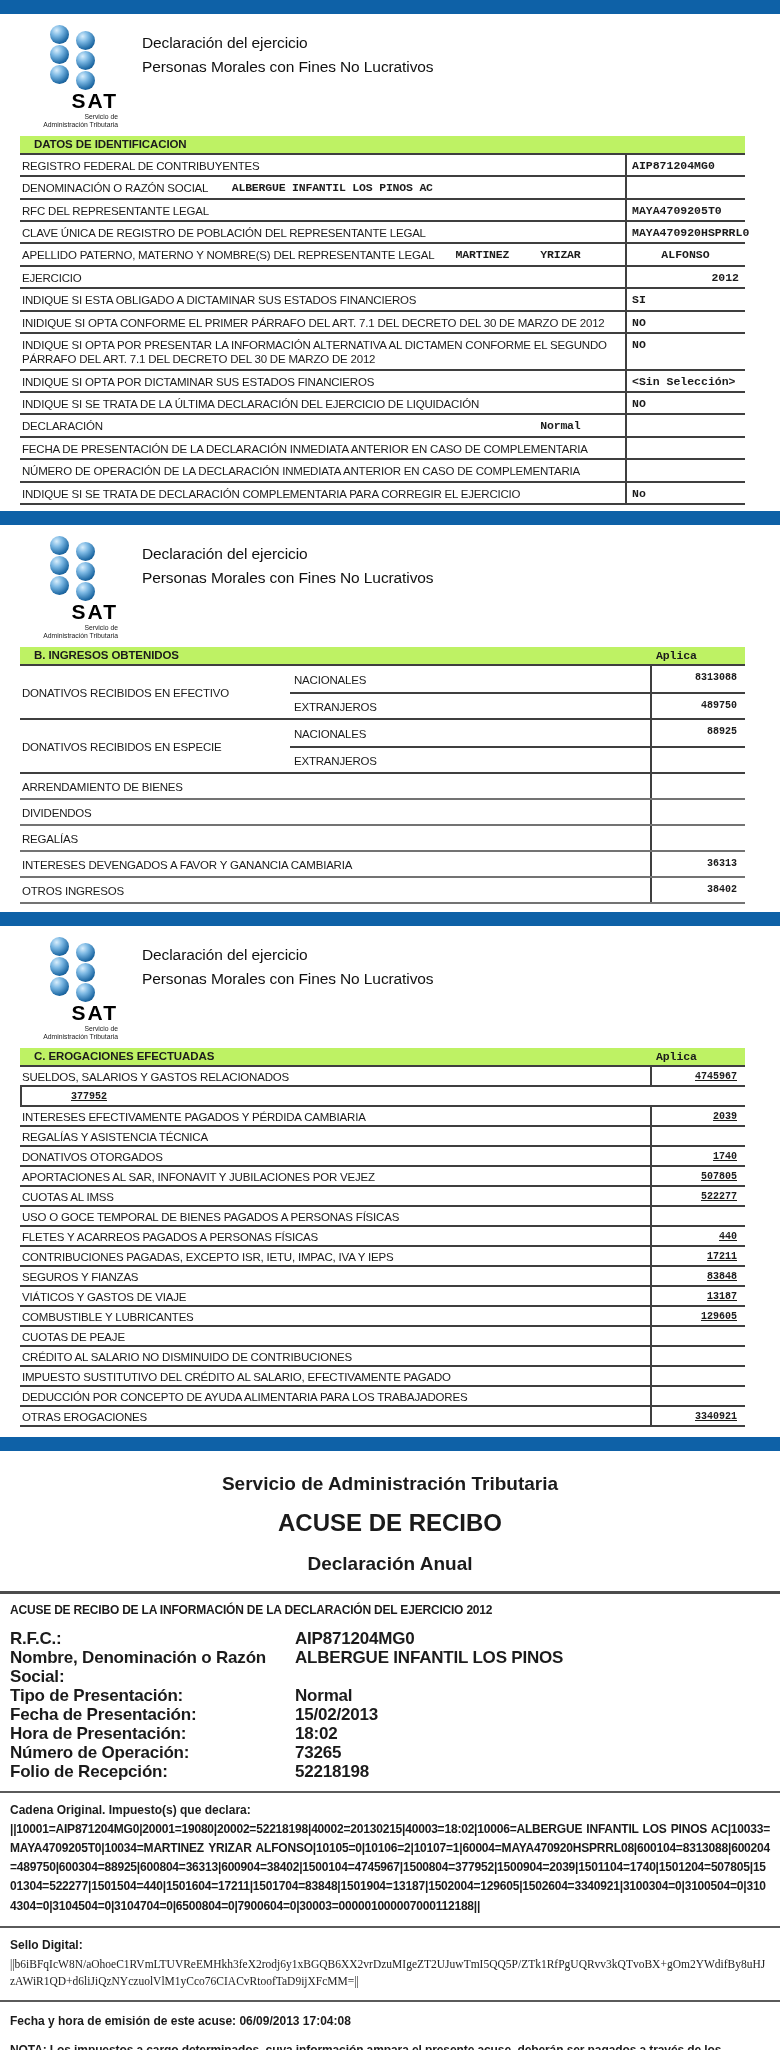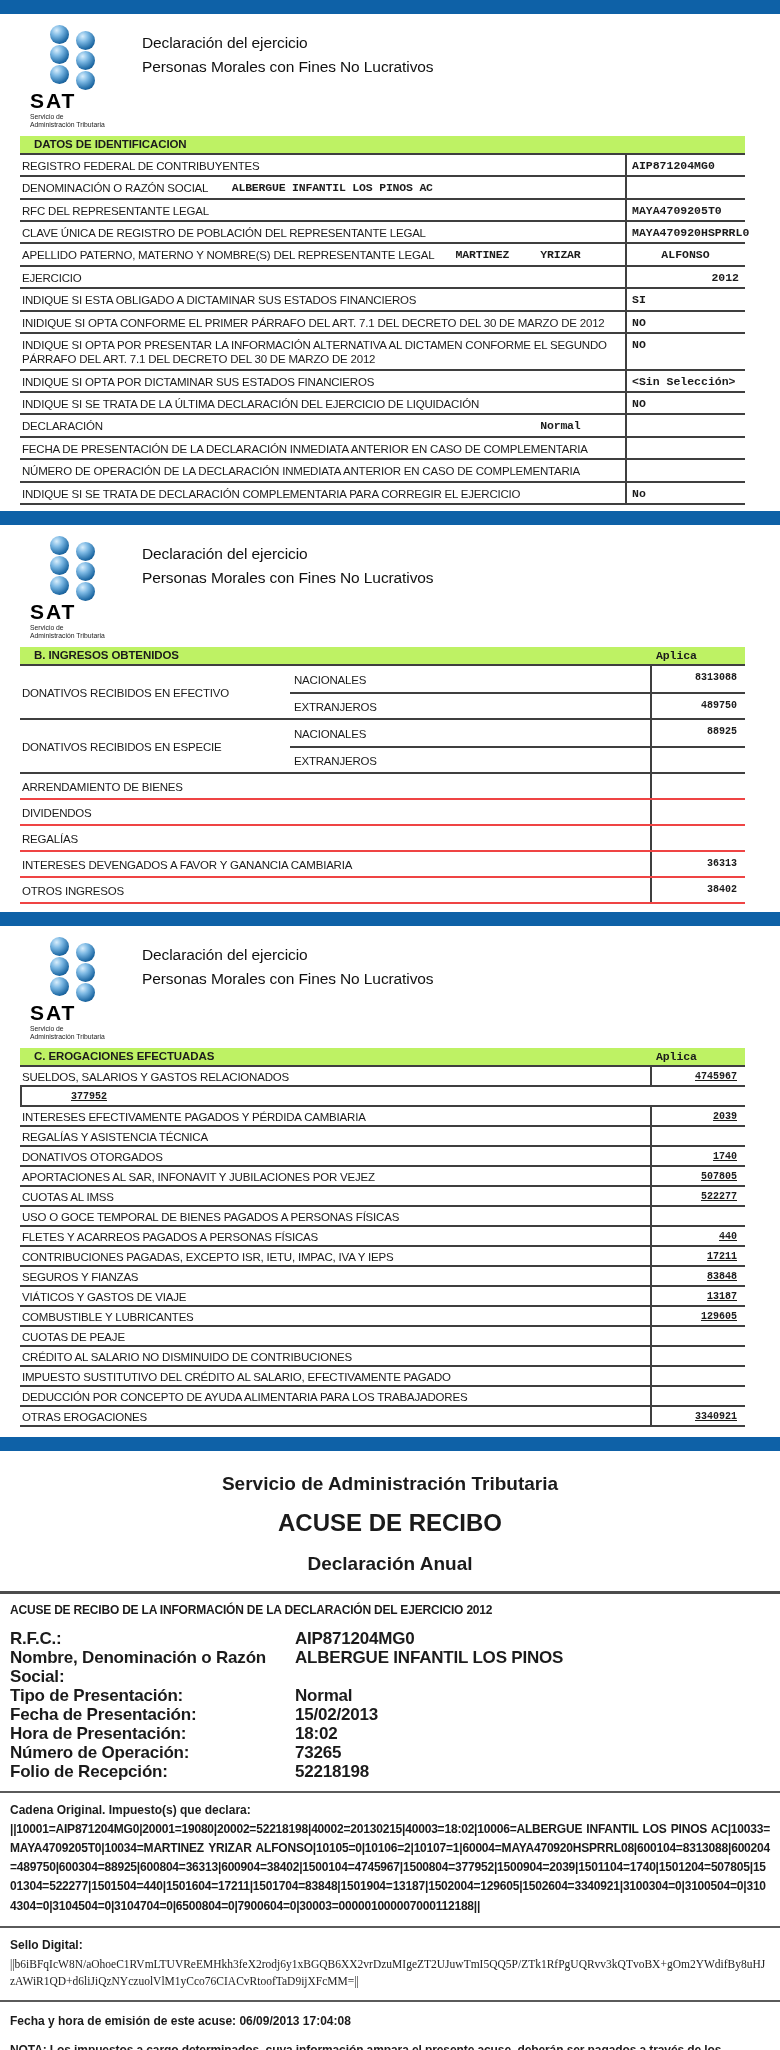--- a/index.html
+++ b/index.html
@@ -7,21 +7,21 @@
   body {
     width:780px;
     font-family:"Liberation Sans", sans-serif;
     color:#1b1b1b;
     -webkit-font-smoothing:antialiased;
   }
   .bluebar { width:780px; height:14px; background:#0e61a7; }
 
   
   .page-header { display:flex; padding:9px 0 4px 30px; gap:24px; align-items:flex-start; }
-  .sat-logo { width:88px; text-align:left; flex:0 0 auto; }
+  .sat-logo { width:88px; text-align:right; flex:0 0 auto; }
   .balls { position:relative; width:54px; height:62px; margin:2px auto 0; }
   .ball {
     position:absolute; width:19px; height:19px; border-radius:50%;
     background:radial-gradient(circle at 35% 28%, #d9eefc 0%, #7db9e4 30%, #1f6aa5 70%, #0a3c69 100%);
   }
   .b1{left:3px;top:0;} .b2{left:3px;top:20px;} .b3{left:3px;top:40px;}
   .b4{left:29px;top:6px;} .b5{left:29px;top:26px;} .b6{left:29px;top:46px;}
   .sat-word { font-weight:bold; font-size:21px; letter-spacing:2px; line-height:1; margin-top:3px; color:#000; }
   .sat-sub { font-size:6.8px; line-height:1.25; color:#222; margin-top:2px; }
   .page-title { font-size:15.5px; color:#101010; padding-top:8px; line-height:1.55; letter-spacing:-0.1px; }
@@ -46,21 +46,21 @@
   .a-value { width:120px; border-left:2px solid #3f3f3f; font-size:11.5px; padding:4px 6px 2px 5px; }
   .a-value.right { text-align:right; }
   .a-value.center { text-align:center; }
 
   .b-row { display:flex; border-bottom:2px solid #3f3f3f; align-items:stretch; }
   .b-group { width:270px; padding:7px 4px 4px 2px; display:flex; align-items:center; letter-spacing:-0.2px; }
   .b-subs { flex:1; display:flex; flex-direction:column; }
   .b-sub { display:flex; flex:1; min-height:26px; align-items:stretch; }
   .b-sub + .b-sub { border-top:2px solid #3f3f3f; }
   .b-sub-label { flex:1; padding:6px 4px 3px 4px; letter-spacing:-0.2px; display:flex; align-items:center; }
-  .b-simple { display:flex; border-bottom:2px solid #ef4444; min-height:26px; align-items:stretch; }
+  .b-simple { display:flex; border-bottom:2px solid #737373; min-height:26px; align-items:stretch; }
   .b-simple-label { flex:1; padding:6px 4px 3px 2px; letter-spacing:-0.2px; display:flex; align-items:center; }
   .val-cell {
     width:95px; border-left:2px solid #3f3f3f; text-align:right;
     padding:6px 8px 3px 4px; font-size:10px; display:flex; align-items:flex-start; justify-content:flex-end;
   }
   .c-row { display:flex; border-bottom:2px solid #3f3f3f; min-height:20px; align-items:stretch; }
   .c-label { flex:1; padding:4px 4px 2px 2px; letter-spacing:-0.2px; display:flex; align-items:center; }
   .c-row .val-cell { padding-top:4px;text-decoration:underline; }
 
   

